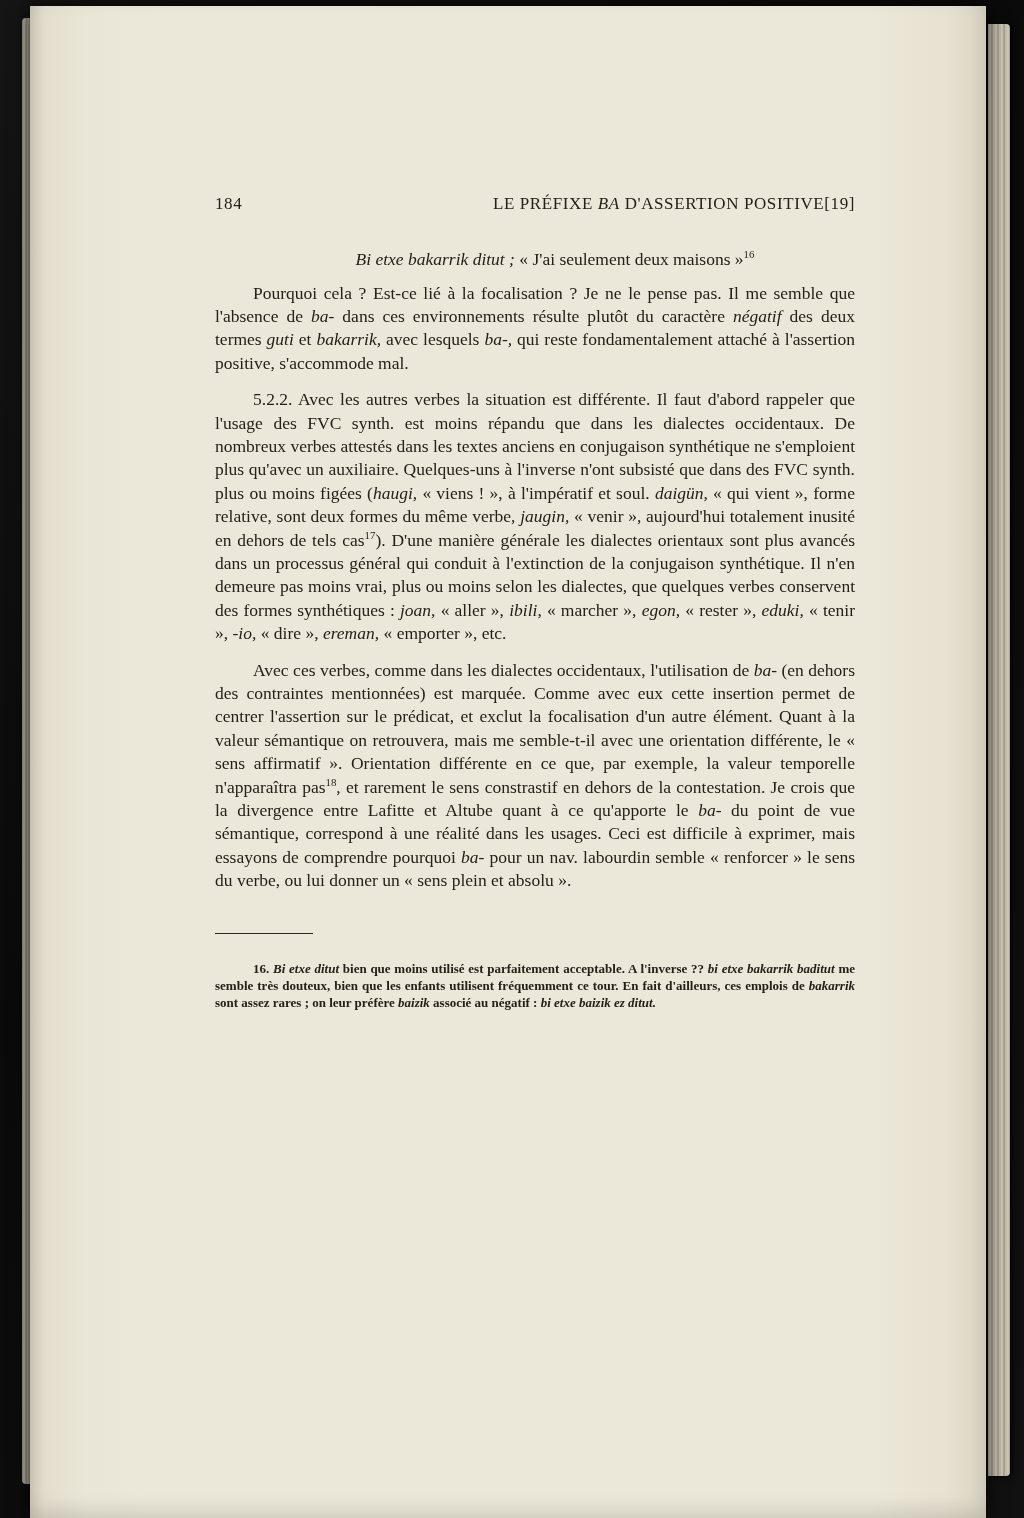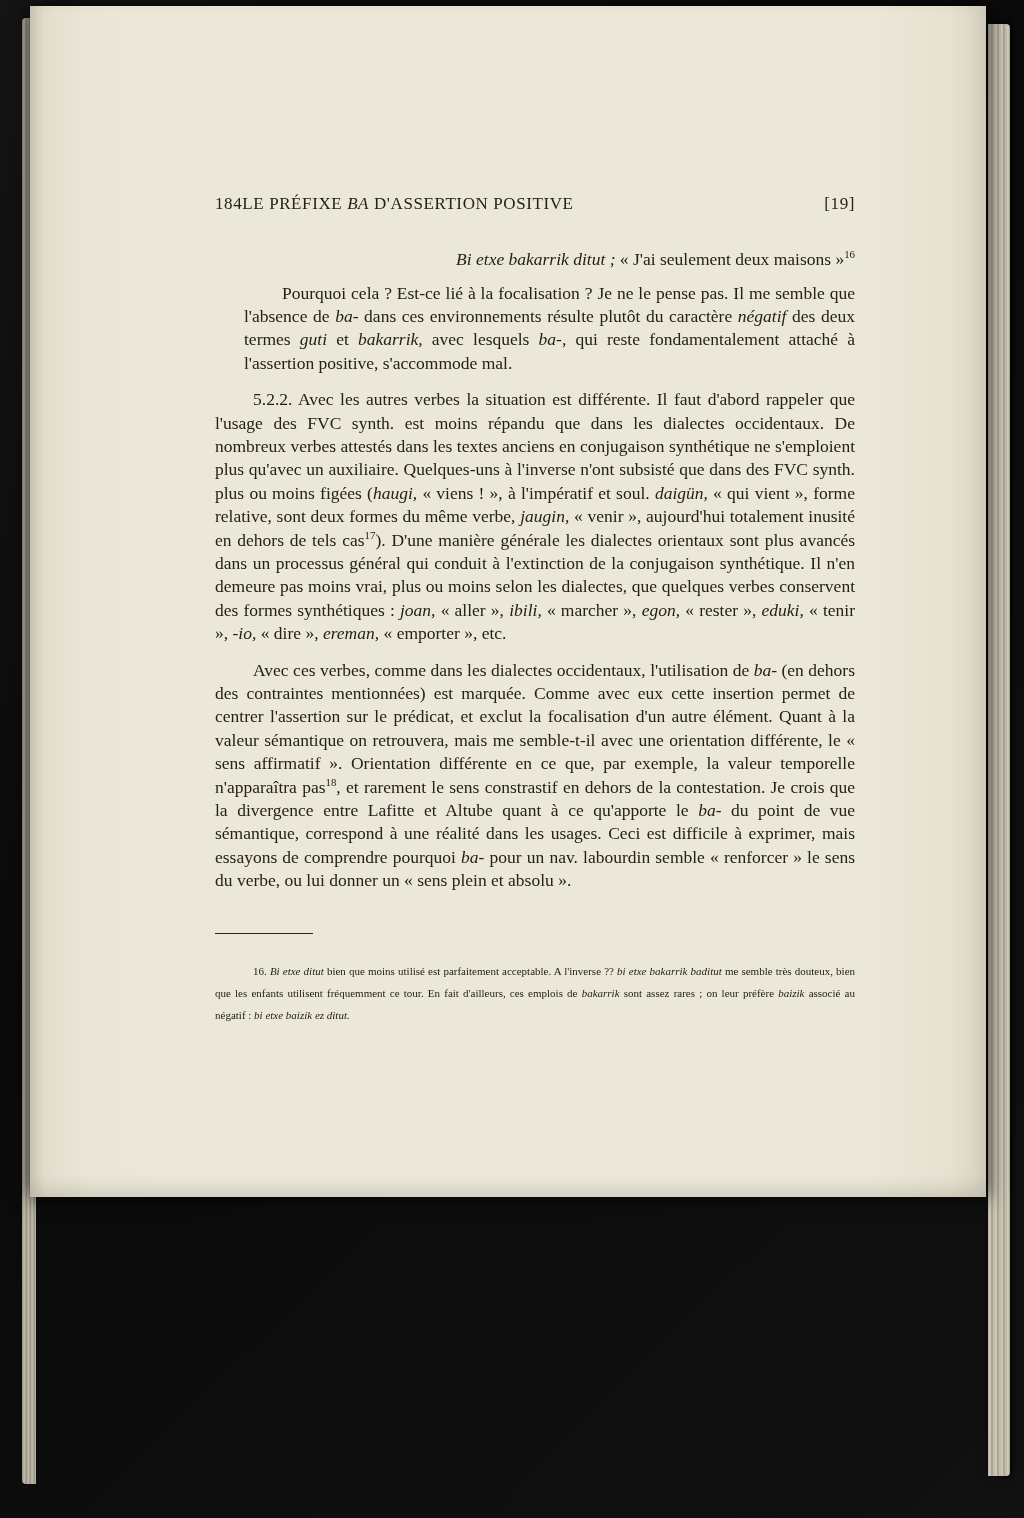--- a/index.html
+++ b/index.html
@@ -20,53 +20,53 @@
     border-radius:0 4px 4px 0;
     box-shadow:2px 0 6px rgba(0,0,0,.8);
   }
   .page-edges-left{
     position:absolute;top:18px;left:22px;width:14px;height:1466px;
     background:repeating-linear-gradient(90deg,
       #8e8a7b 0px,#c4bfae 2px,#a19c8c 4px);
     border-radius:4px 0 0 4px;
   }
   .page{
-    position:absolute;left:30px;top:6px;width:956px;height:1191px;
+    position:absolute;left:30px;top:6px;width:956px;height:1512px;
     background:linear-gradient(90deg,
       #d2cebd 0px,#e2ddcc 14px,#eae6d7 55px,#ece8d9 120px,
       #ece8d9 88%, #e6e1d0 96%, #d9d4c2 100%);
     box-shadow:0 0 18px rgba(0,0,0,.9), inset 0 -8px 18px rgba(0,0,0,.12);
     color:#25211a;
   }
   .content{
     position:absolute;left:185px;top:188px;width:640px;
   }
   .running-header{
     display:grid;grid-template-columns:auto 1fr auto;align-items:baseline;
     font-size:17px;letter-spacing:.6px;margin-bottom:34px;
   }
-  .running-header .title{text-align:left;}
+  .running-header .title{text-align:right;}
   .examples{margin:0 0 6px 40px;}
   .examples p{
-    margin:0;padding:0;font-size:17.5px;line-height:23.5px;text-align:right;
+    margin:0;padding:0;font-size:17.5px;line-height:23.5px;text-align:center;
   }
   .bodytext p{
     margin:13px 0 0 0;font-size:17.5px;line-height:23.4px;
     text-align:justify;text-indent:38px;
     hyphens:manual;
   }
-  .bodytext p:first-child{margin-top:10px;margin-left:29px;}
+  .bodytext p:first-child{margin-top:10px;}
   .footnotes{margin-top:40px;}
   .footnote-rule{
     border:none;border-top:1.5px solid #2a261e;width:98px;
     margin:0 0 26px 0;
   }
   .footnotes p{
-    margin:2px 0 0 0;font-size:11px;line-height:22px;
-    text-align:justify;text-indent:38px;
+    margin:2px 0 0 0;font-size:13px;line-height:17px;
+    text-align:justify;text-indent:38px;font-weight:bold;
   }
   i{font-style:italic;}
   sup{font-size:.62em;line-height:0;vertical-align:super;}
 </style>
 </head>
 <body>
 
 <div class="book-bg"></div>
 <div class="page-edges-left"></div>
 <div class="page-edges-right"></div>

